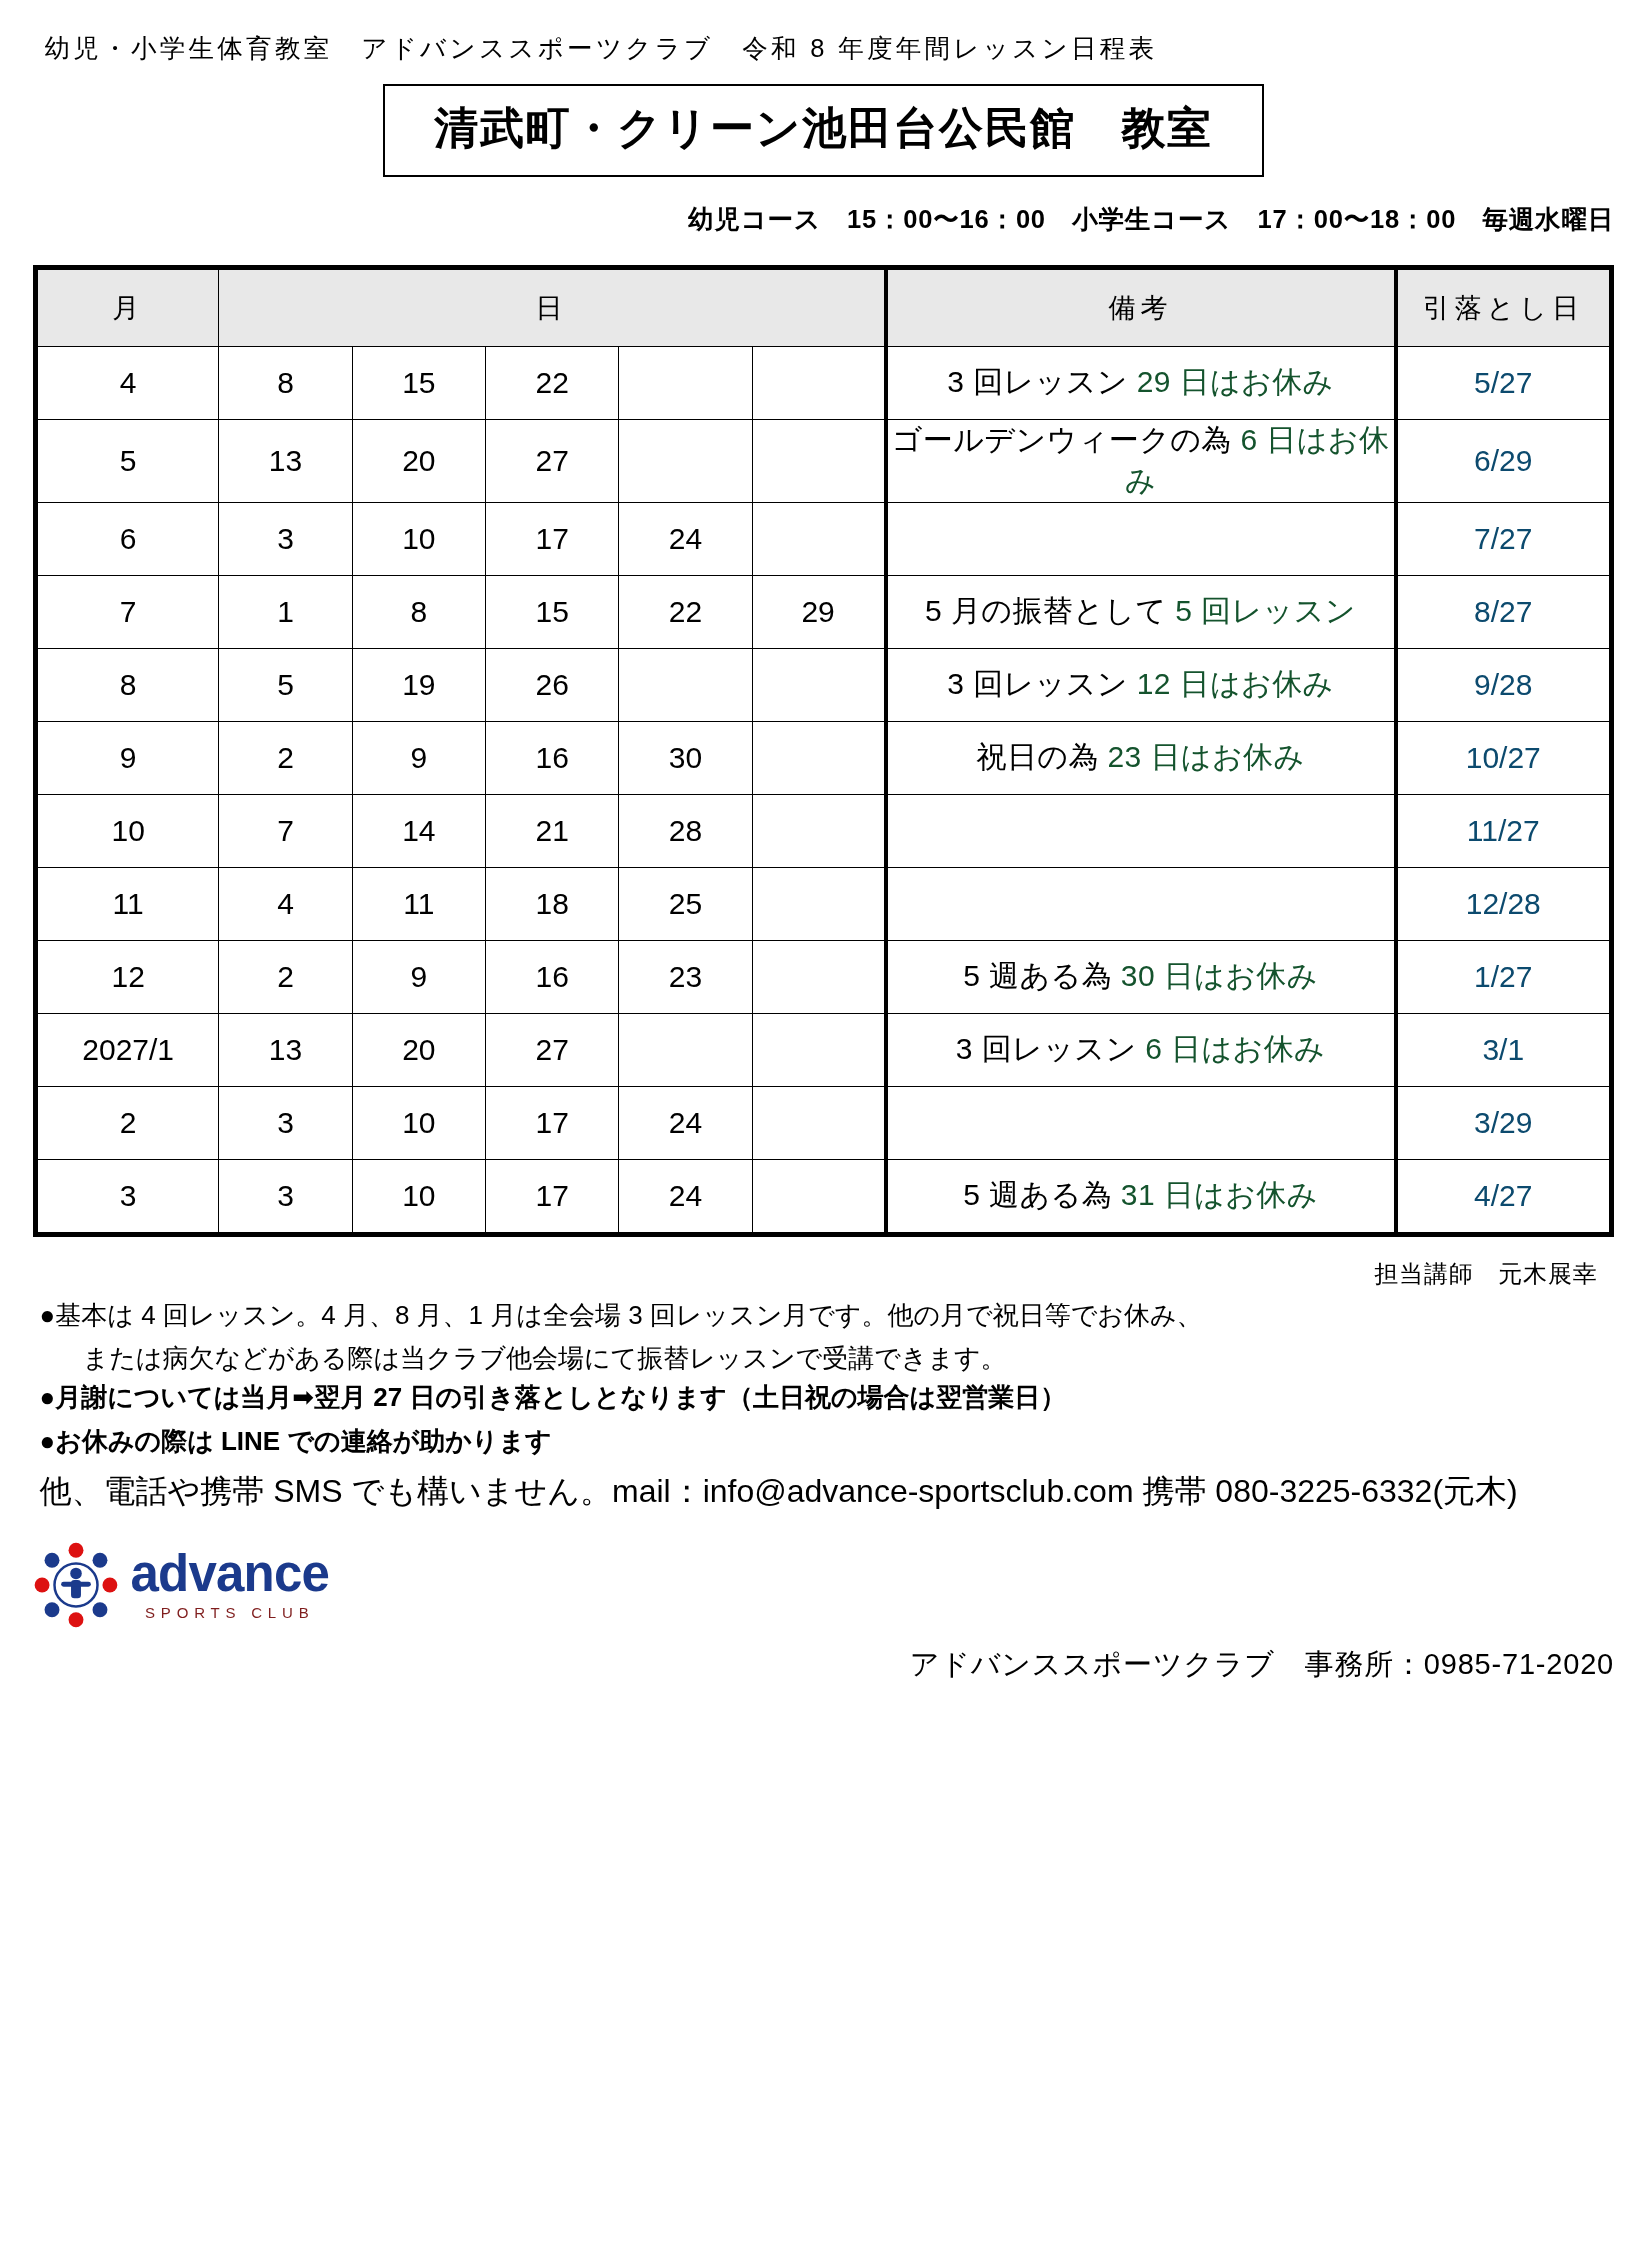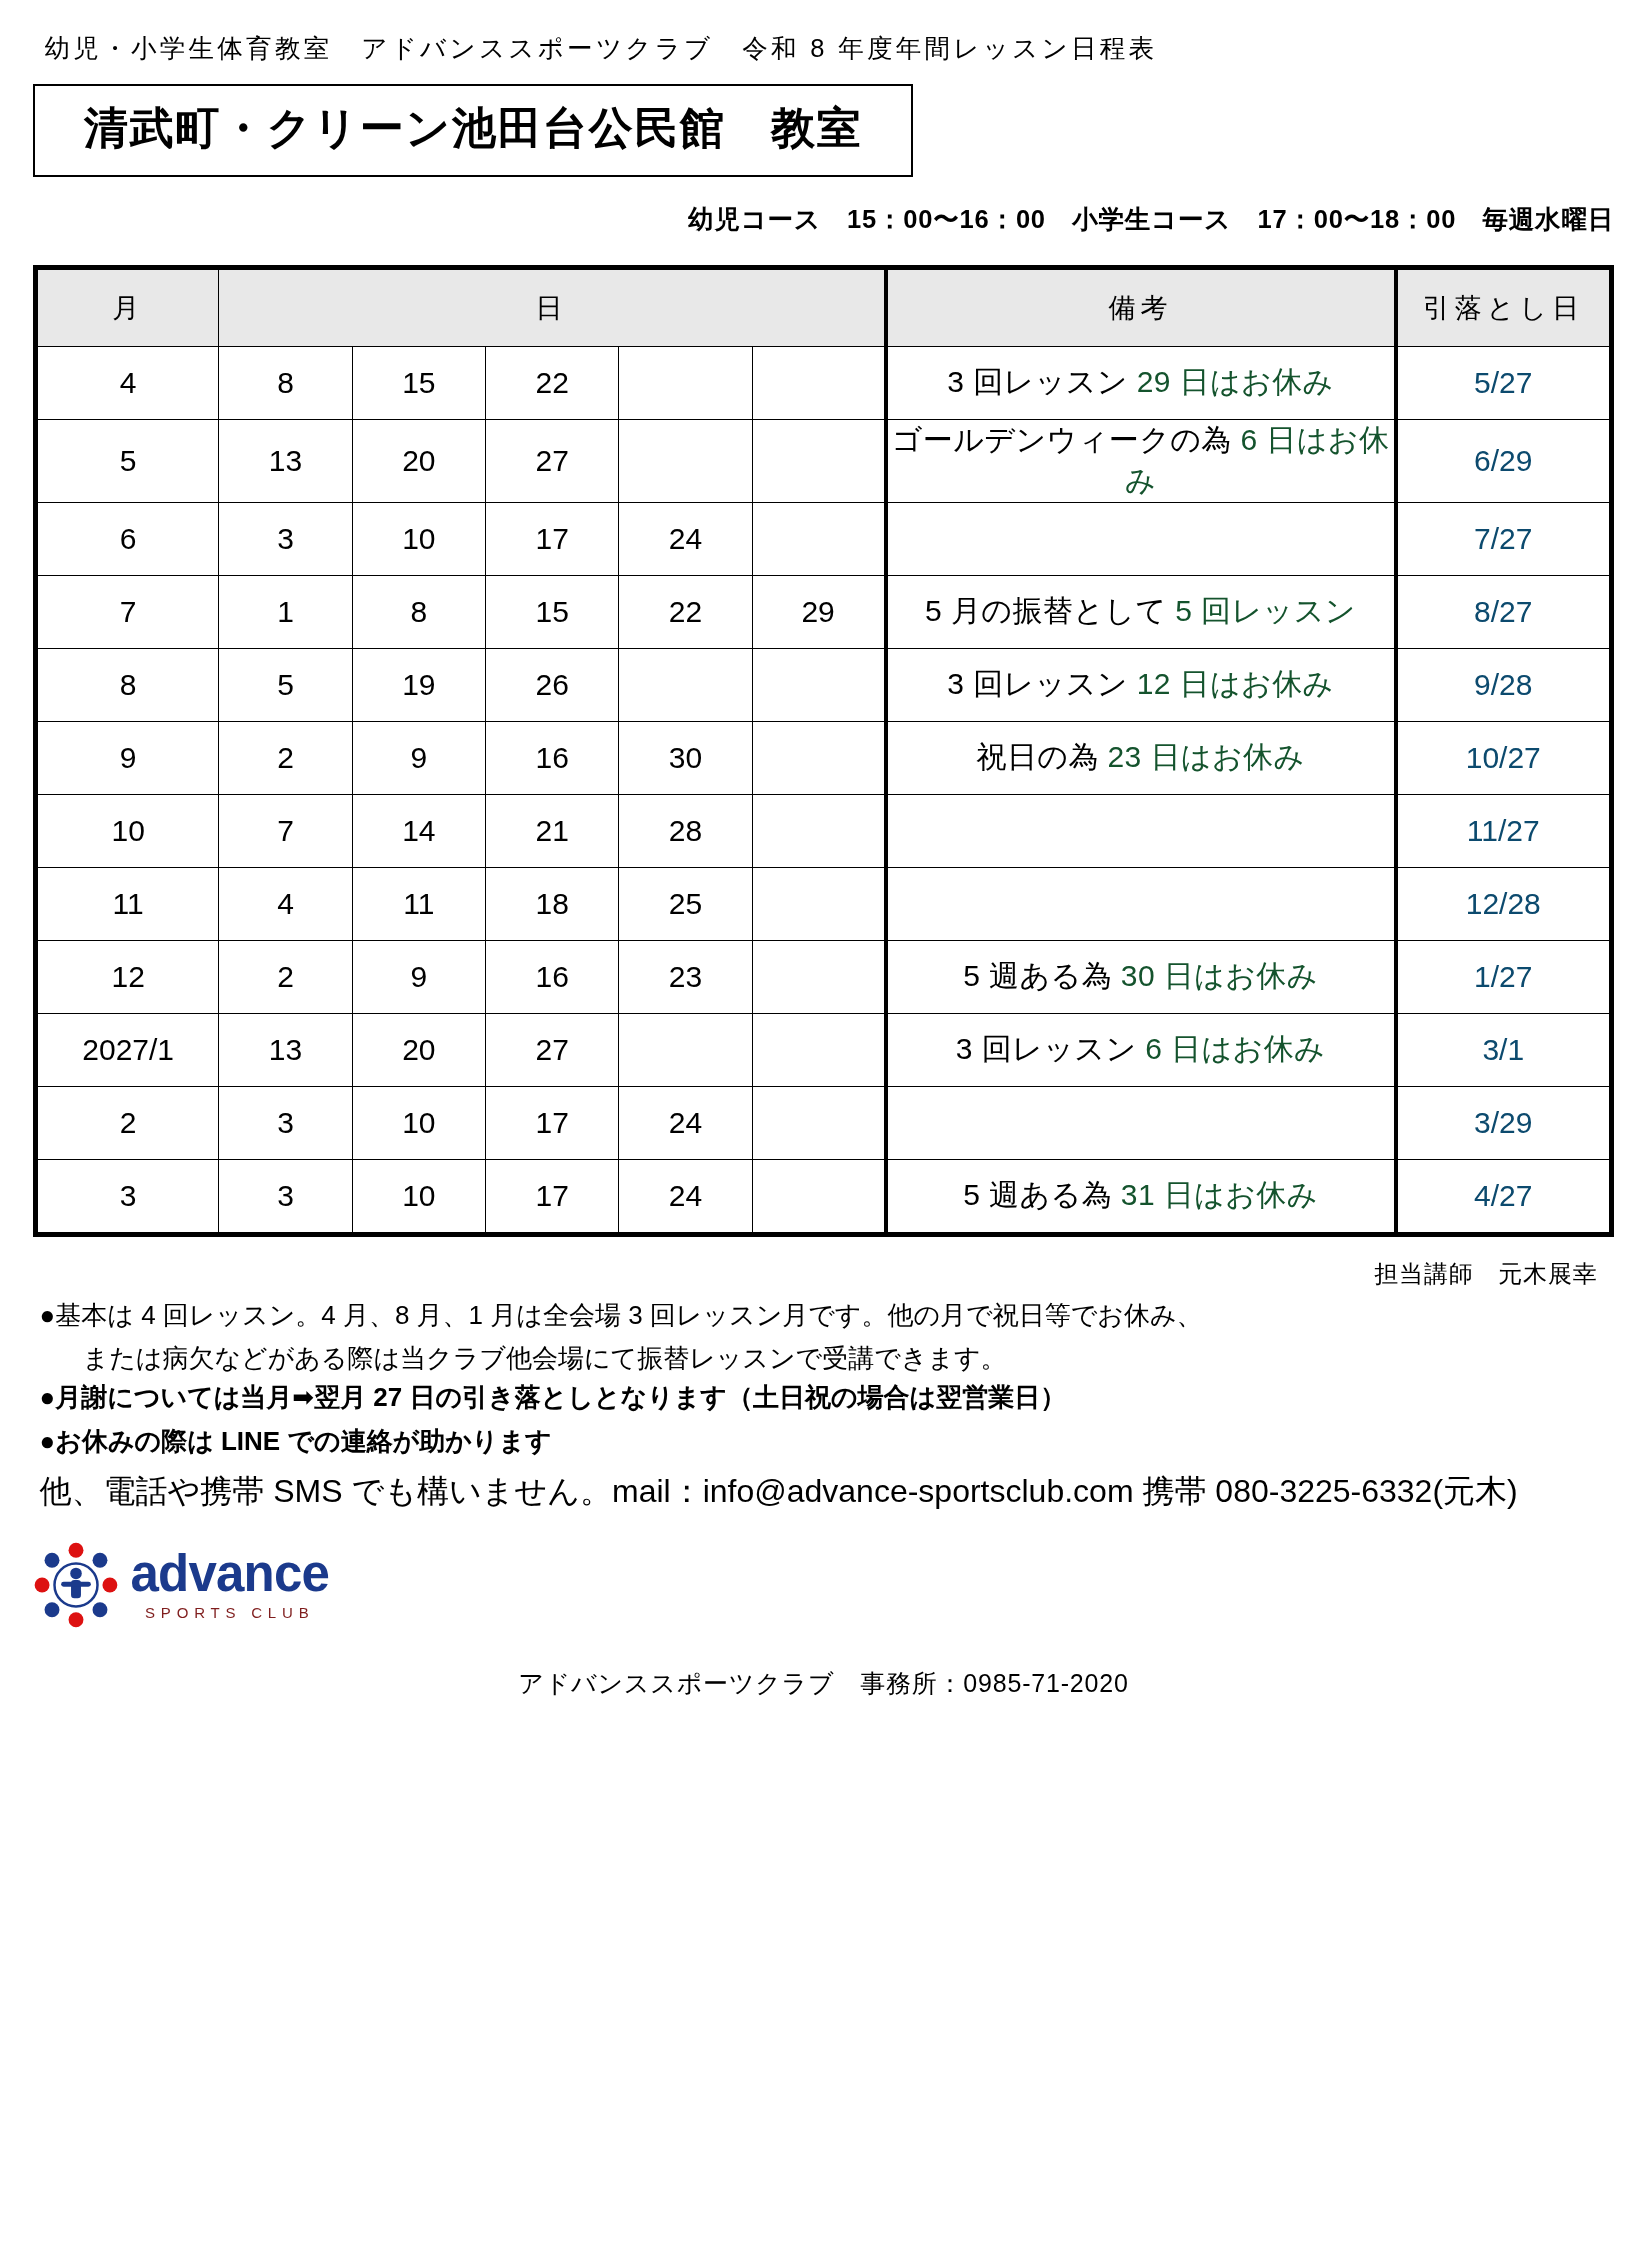--- a/index.html
+++ b/index.html
@@ -25,21 +25,21 @@
   .top-line {
     font-size: 25.5px;
     letter-spacing: 3.3px;
     text-align: left;
     padding-left: 11.5px;
     margin-top: 8.2px;
     white-space: nowrap;
   }
   .title-box-wrap {
     display: flex;
-    justify-content: flex-start;
+    justify-content: center;
     margin-top: 18px;
   }
   .title-box {
     border: 2.5px solid #000;
     padding: 13px 49px 16.5px 49px;
     font-size: 44px;
     font-weight: bold;
     letter-spacing: 1.6px;
     white-space: nowrap;
   }
@@ -145,23 +145,23 @@
     letter-spacing: -0.8px;
     line-height: 1;
   }
   .logo-sub {
     font-size: 15px;
     letter-spacing: 5.8px;
     color: #7f1d1d;
     margin-top: 5px;
   }
   .footer {
-    text-align: center;
-    font-size: 25px;
-    margin-top: 39px;
+    text-align: right;
+    font-size: 29px;
+    margin-top: 17px;
     letter-spacing: 0.8px;
   }
 </style>
 </head>
 <body>
 
 <div class="page">
 
   <div class="top-line">幼児・小学生体育教室　アドバンススポーツクラブ　令和 8 年度年間レッスン日程表</div>
 

